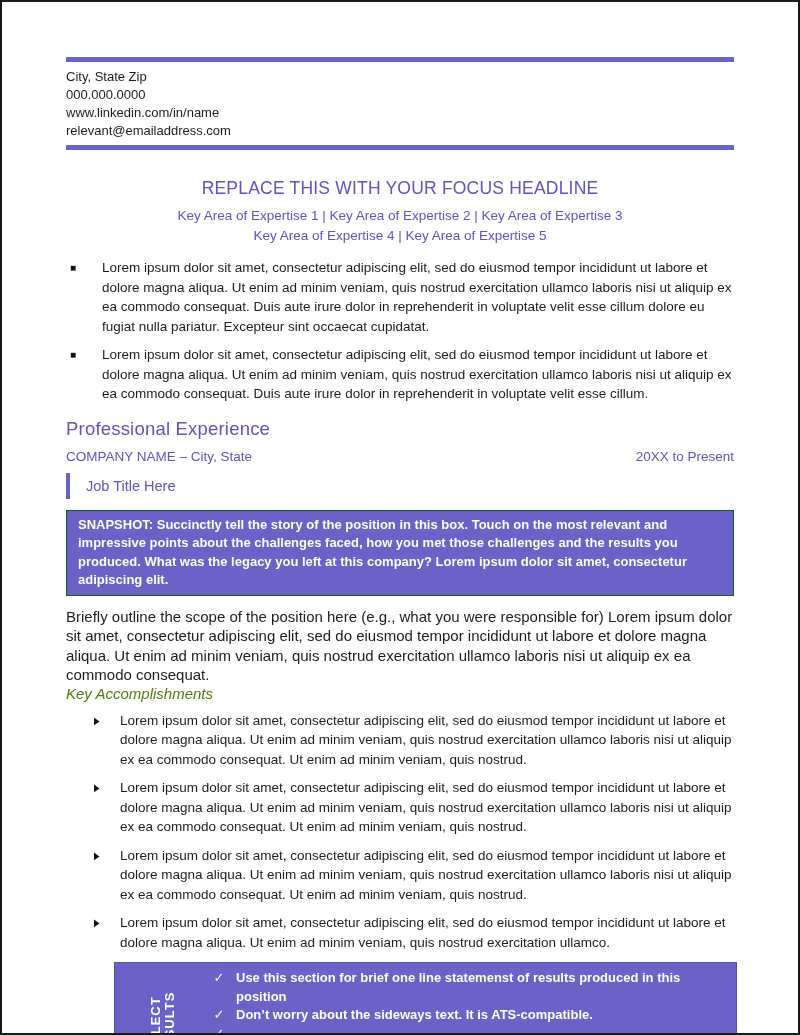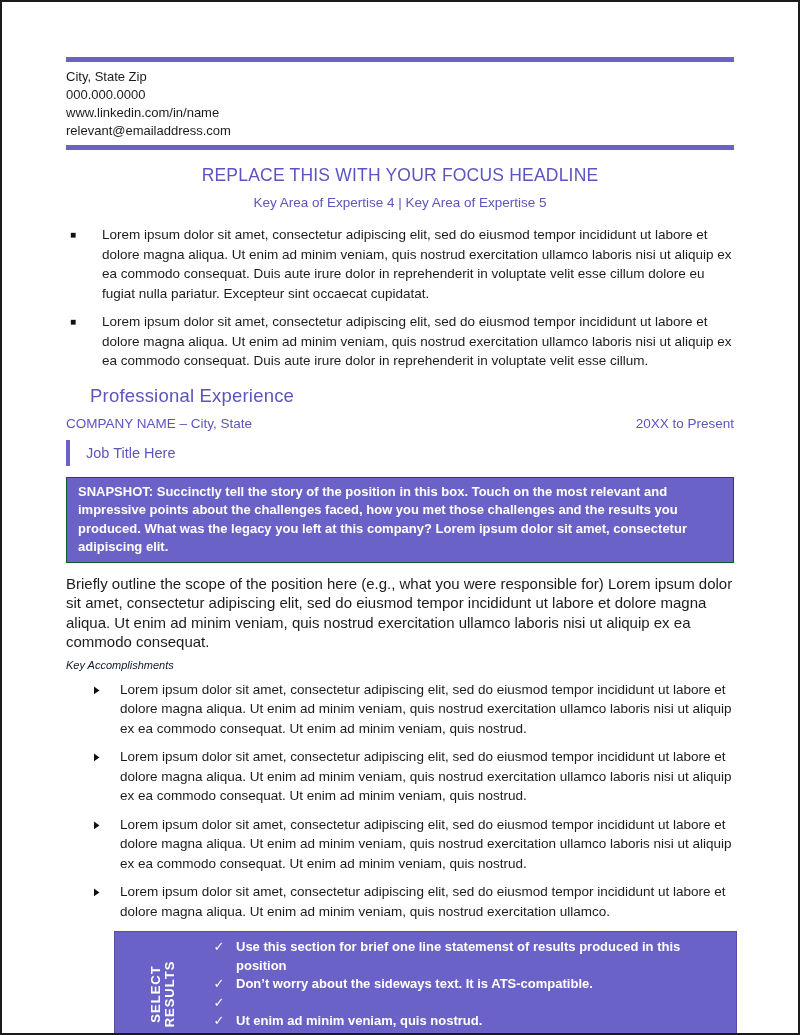--- a/index.html
+++ b/index.html
@@ -26,60 +26,60 @@
   .header-row{display:flex;justify-content:space-between;align-items:center;margin-top:5px;height:74px;}
   .name{
     font-variant:small-caps;font-weight:700;font-size:31px;letter-spacing:1px;
     color:var(--accent-text);line-height:1;
   }
   .contact{font-size:13px;line-height:18px;text-align:left;color:var(--ink);}
 
   
   .headline{
     text-align:center;color:var(--accent-text);
-    font-size:17.5px;margin-top:15px;letter-spacing:.2px;font-weight:400;
+    font-size:17.5px;margin-top:28px;letter-spacing:.2px;font-weight:400;
   }
   .expertise{
     text-align:center;color:var(--accent-text);
     font-size:13.5px;line-height:20px;margin-top:7px;font-weight:400;
   }
   .expertise-line{display:block;}
 
   
   .summary-list{list-style:none;margin-top:12px;}
   .summary-item{
     position:relative;padding-left:36px;font-size:13.5px;line-height:19.5px;
     margin-top:9px;
   }
   .summary-item .bullet{
     position:absolute;left:4px;top:3px;font-size:10px;color:#111;line-height:14px;
   }
 
   
   .section-heading{
-    color:var(--accent-text);font-size:18.5px;font-weight:400;margin-top:14px;letter-spacing:.2px;margin-left:24px;
+    color:var(--accent-text);font-size:18.5px;font-weight:400;margin-top:14px;letter-spacing:.2px;
   }
 
   
   .company-row{display:flex;justify-content:space-between;margin-top:9px;
     color:var(--accent-text);font-size:13.5px;}
   .job-row{display:flex;align-items:center;margin-top:9px;height:26px;}
   .job-bar{width:4px;height:26px;background:var(--accent-fill);display:inline-block;}
   .job-title{color:var(--accent-text);font-size:14.5px;margin-left:16px;}
 
   
   .snapshot-box{
     margin-top:11px;background:var(--accent-fill);border:1px solid #14532d;
     padding:5px 11px;color:#fff;font-weight:700;font-size:13px;line-height:18.5px;
   }
 
   
   .scope{margin-top:11px;font-size:15px;line-height:19.5px;}
 
-  .accomplishments-label{margin-top:7px;font-style:italic;font-size:11px;color:#0f172a;}
+  .accomplishments-label{font-style:italic;font-size:15px;color:#4d7c0f;}
 
   
   .accomplishment-list{list-style:none;margin-top:2px;}
   .accomplishment-item{
     position:relative;padding-left:54px;font-size:13.5px;line-height:19.5px;margin-top:9px;
   }
   .accomplishment-item .tri{
     position:absolute;left:28px;top:2px;font-size:10px;color:#111;
     transform:scaleX(.72);transform-origin:left center;line-height:15px;
   }
@@ -117,20 +117,21 @@
         <div>www.linkedin.com/in/name</div>
         <div>relevant@emailaddress.com</div>
       </div>
     </div>
 
     <div class="rule rule-header-bottom"></div>
 
     <div class="headline">REPLACE THIS WITH YOUR FOCUS HEADLINE</div>
 
     <div class="expertise">
+      <span class="expertise-line">Key Area of Expertise 1 | Key Area of Expertise 2 | Key Area of Expertise 3</span>
       <span class="expertise-line">Key Area of Expertise 4 | Key Area of Expertise 5</span>
     </div>
 
     <ul class="summary-list">
       <li class="summary-item">
         <span class="bullet">■</span>
         <span>Lorem ipsum dolor sit amet, consectetur adipiscing elit, sed do eiusmod tempor incididunt ut labore et dolore magna aliqua. Ut enim ad minim veniam, quis nostrud exercitation ullamco laboris nisi ut aliquip ex ea commodo consequat. Duis aute irure dolor in reprehenderit in voluptate velit esse cillum dolore eu fugiat nulla pariatur. Excepteur sint occaecat cupidatat.</span>
       </li>
       <li class="summary-item">
         <span class="bullet">■</span>

